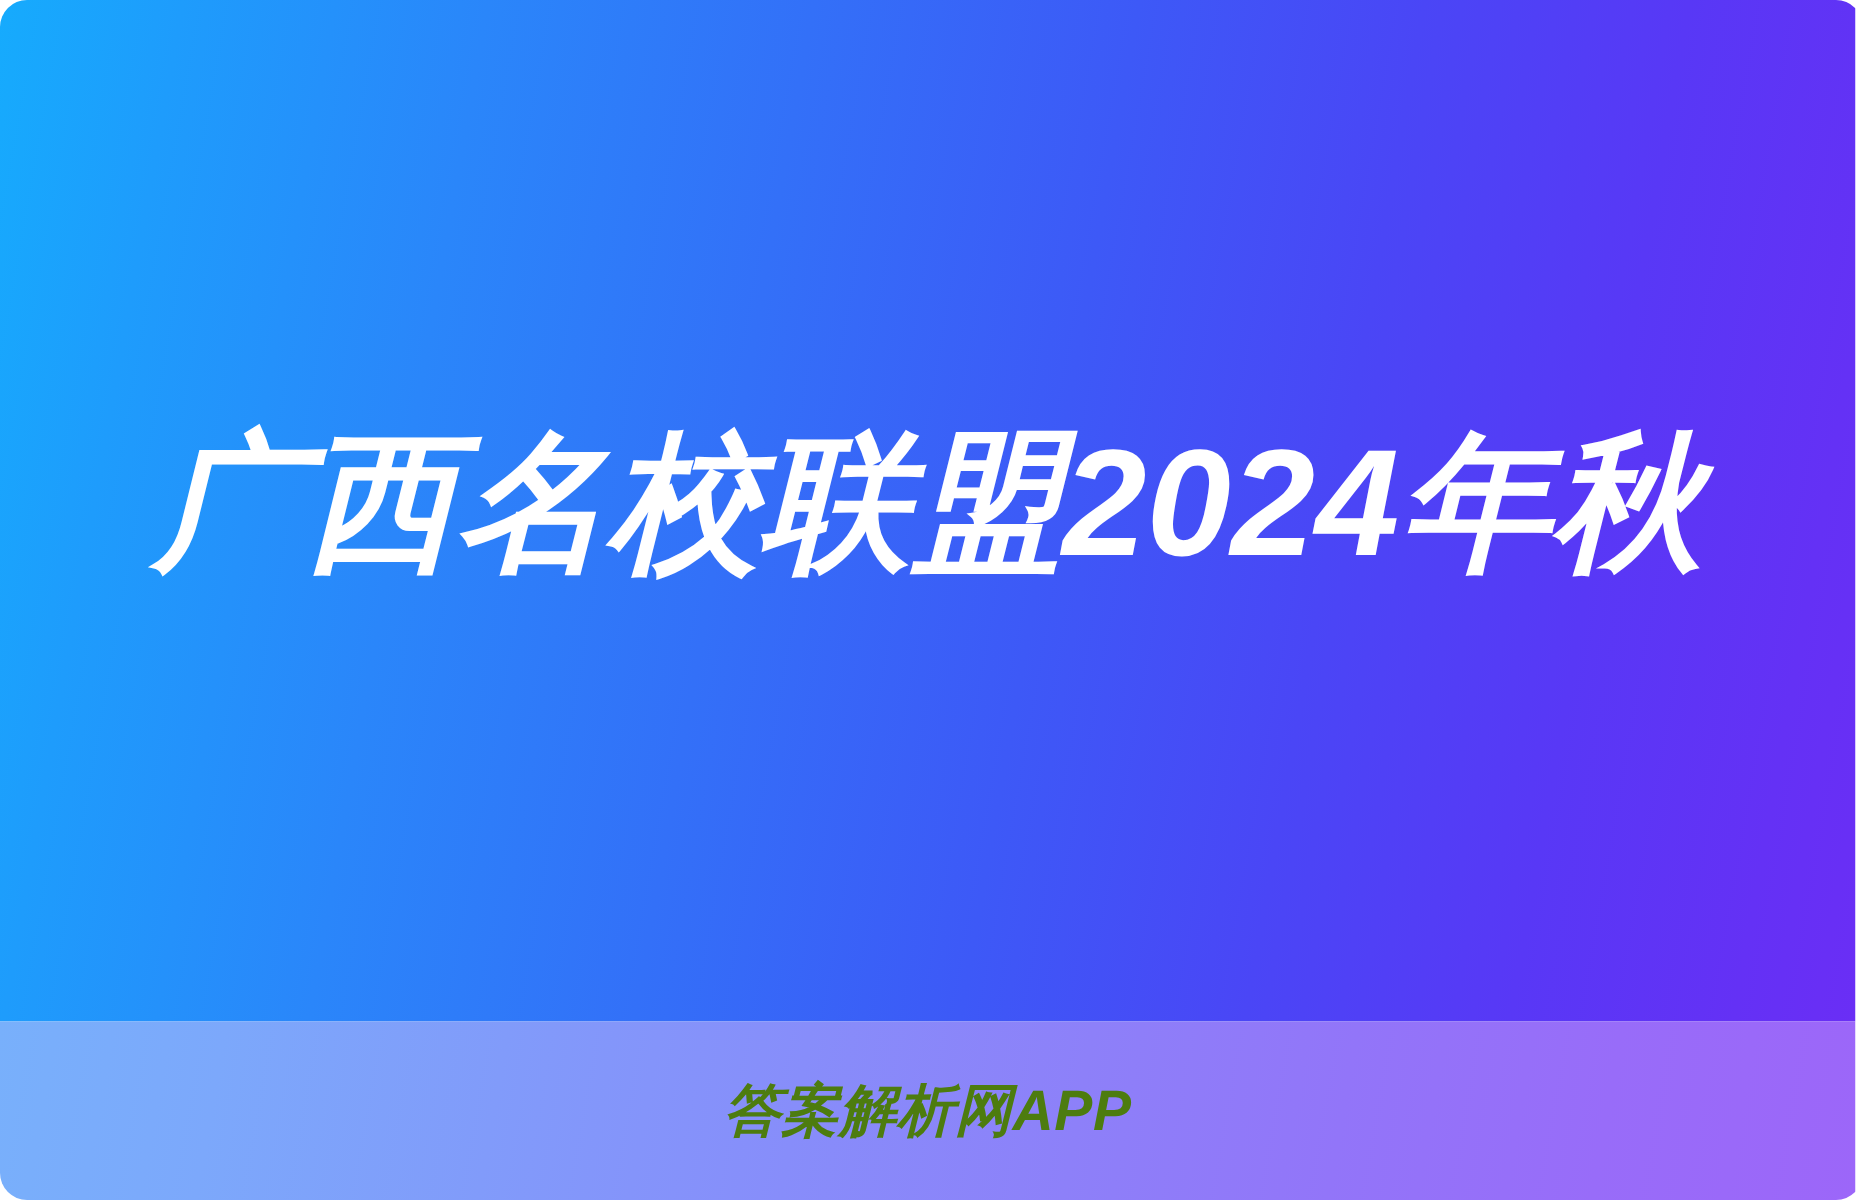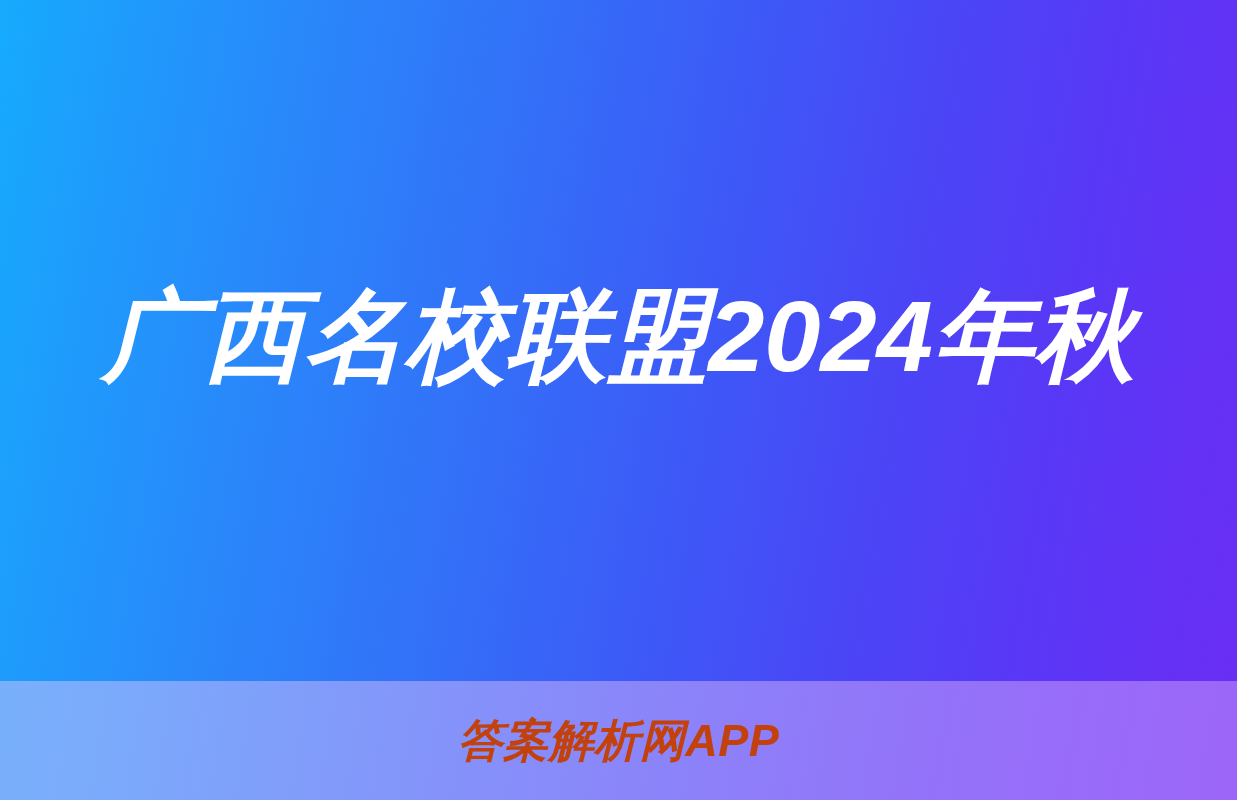--- a/index.html
+++ b/index.html
@@ -7,20 +7,21 @@
     padding: 0;
     background: #ffffff;
   }
   #card {
     position: relative;
     width: 1242px;
     height: 800px;
     overflow: hidden;
     background: #ffffff;
     font-family: "Liberation Sans", "DejaVu Sans", sans-serif;
+    border-radius: 18px;
   }
   
   .hero {
     position: absolute;
     left: 0;
     top: 0;
     width: 1237px;
     height: 681px;
     background: linear-gradient(100deg,
         #16ABFD 0%,
@@ -90,22 +91,22 @@
     position: absolute;
     left: 0;
     top: 681px;
     width: 1237px;
     height: 119px;
     display: flex;
     align-items: center;
     justify-content: center;
   }
   .watermark {
-    color: #c2410c;
-    font-size: 45px;
+    color: #4d7c0f;
+    font-size: 38px;
     font-weight: 700;
     font-style: italic;
     letter-spacing: 0.5px;
     white-space: nowrap;
     font-family: "Liberation Sans", "DejaVu Sans", sans-serif;
   }
 </style>
 </head>
 <body>
 

